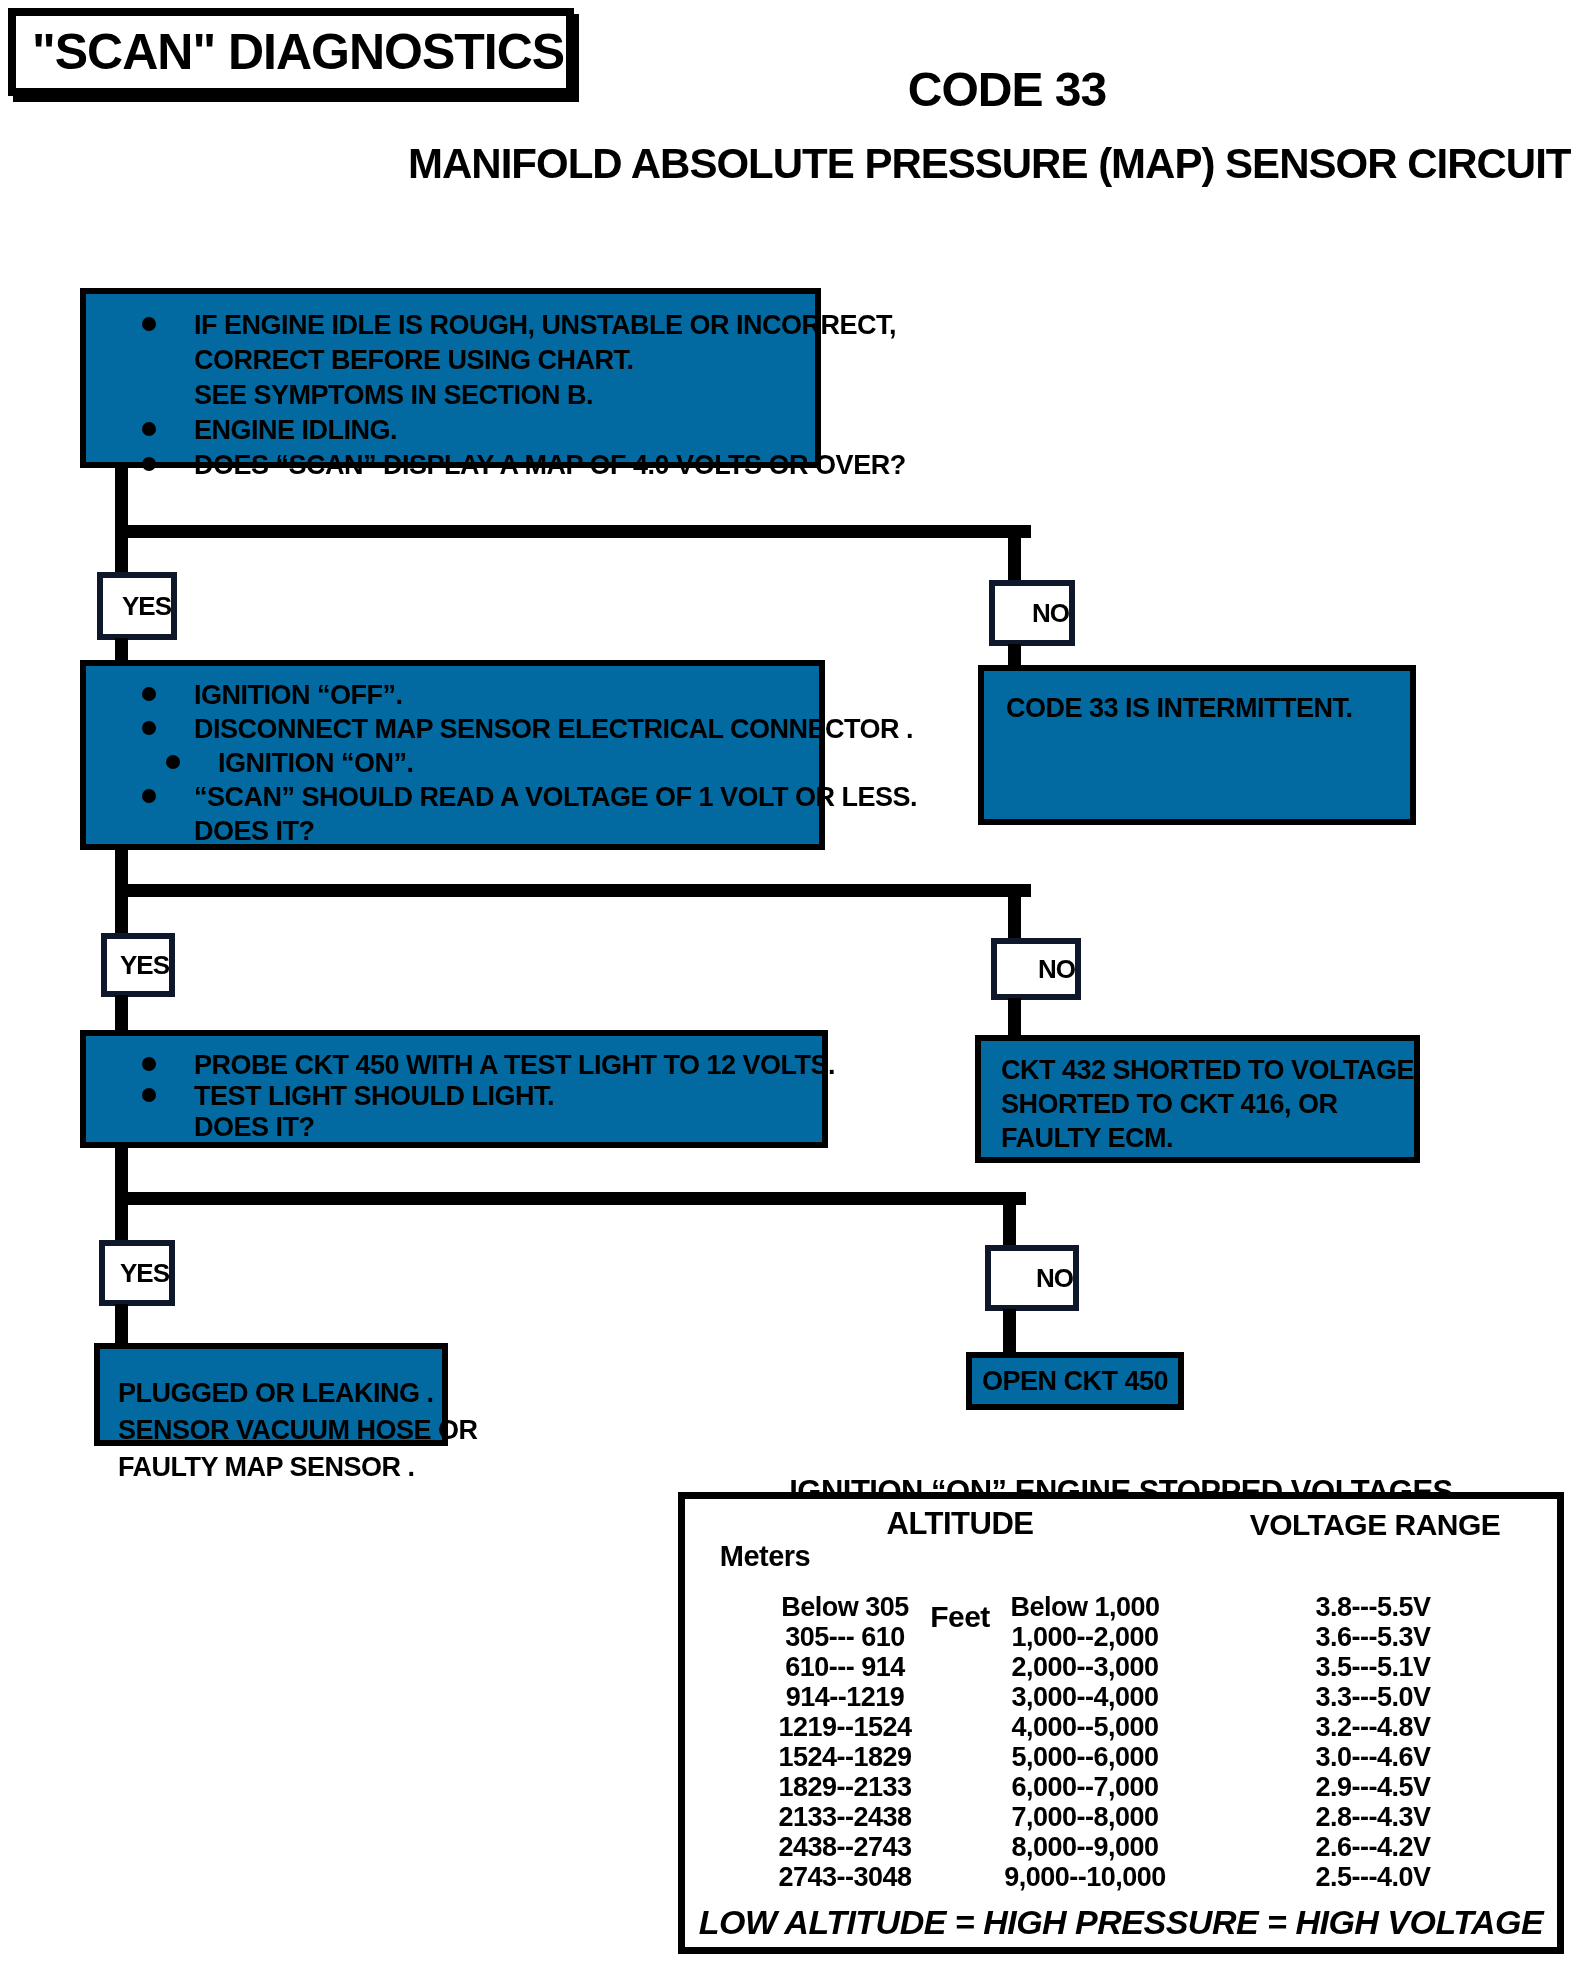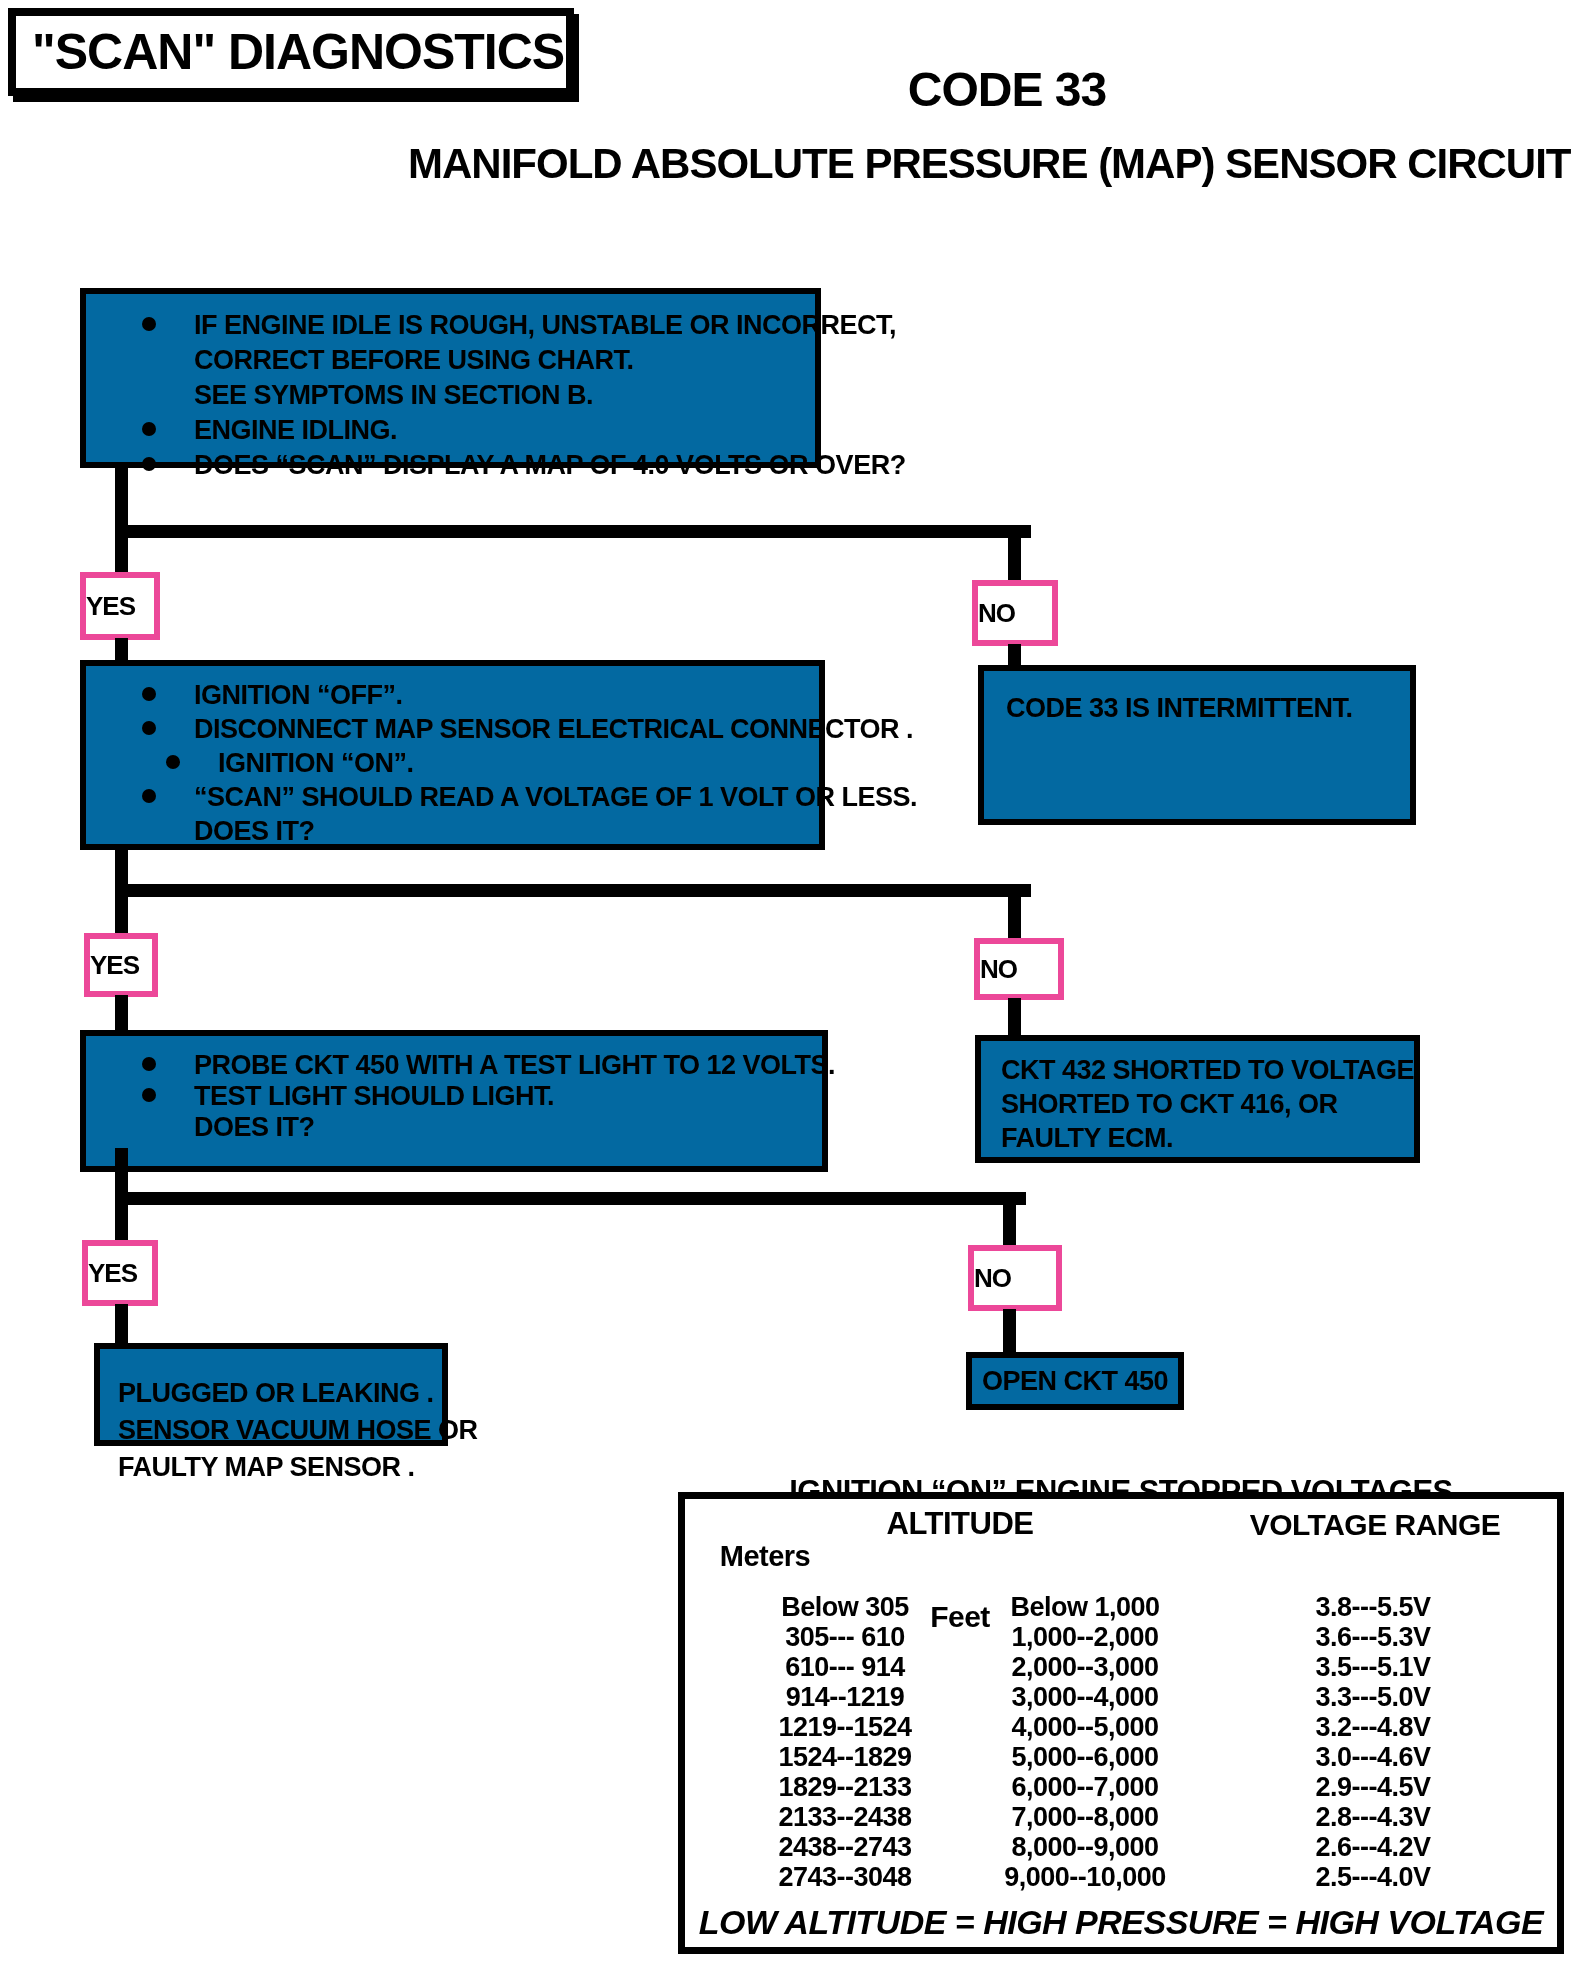--- a/index.html
+++ b/index.html
@@ -28,23 +28,23 @@
     font-size:35px;letter-spacing:-1px;
   }
   
   .fbox{position:absolute;border:6px solid #000;box-sizing:border-box;background:#0369a1;}
   .fbox .line{position:relative;white-space:nowrap;font-size:27px;letter-spacing:-0.5px;}
   .bullet{
     position:absolute;left:-52px;top:9px;width:14px;height:14px;border-radius:50%;
     background:#000;display:inline-block;
   }
   .lbl{
-    position:absolute;border:6px solid #ec4899;box-sizing:border-box;background:#fff;
-    display:flex;align-items:center;justify-content:flex-start;
-    font-size:26px;letter-spacing:-1px;
+    position:absolute;border:6px solid #0f172a;box-sizing:border-box;background:#fff;
+    display:flex;align-items:center;justify-content:flex-end;
+    font-size:26px;letter-spacing:-1px;margin-left:17px;
   }
   .vl,.hl{position:absolute;background:#000;}
   
   .tbl-title{position:absolute;left:680px;top:1450px;width:882px;text-align:center;
     font-size:31px;letter-spacing:-0.5px;margin-top:24px;}
   .tbl-box{position:absolute;left:678px;top:1492px;width:886px;height:462px;
     border:7px solid #000;box-sizing:border-box;background:#fff;}
   .th{position:absolute;text-align:center;font-size:31px;letter-spacing:-0.5px;}
   .tcol{position:absolute;top:1592px;text-align:center;font-size:27px;letter-spacing:-0.5px;}
   .tcol div{height:30px;line-height:30px;white-space:nowrap;}
@@ -121,21 +121,21 @@
   <div class="lbl" style="left:84px;top:933px;width:74px;height:64px;">
       <span>YES</span>
     </div>
   <div class="lbl" style="left:974px;top:938px;width:90px;height:62px;">
       <span>NO</span>
     </div>
 
   <div class="vl" style="left:115px;top:995px;width:13px;height:37px;"></div>
   <div class="vl" style="left:1008px;top:998px;width:13px;height:37px;"></div>
 
-  <div class="fbox" style="left:80px;top:1030px;width:748px;height:142px;padding:14px 10px 0 108px;">
+  <div class="fbox" style="left:80px;top:1030px;width:748px;height:118px;padding:14px 10px 0 108px;">
     <div class="line" style="line-height:31px;">
       <span class="bullet" style="top:7px;"></span>
       <span>PROBE CKT 450 WITH A TEST LIGHT TO 12  VOLTS.</span></div>
     <div class="line" style="line-height:31px;">
       <span class="bullet" style="top:7px;"></span>
       <span>TEST LIGHT SHOULD LIGHT.</span></div>
     <div class="line" style="line-height:31px;">
       <span>DOES IT?</span></div>
   </div>
 

